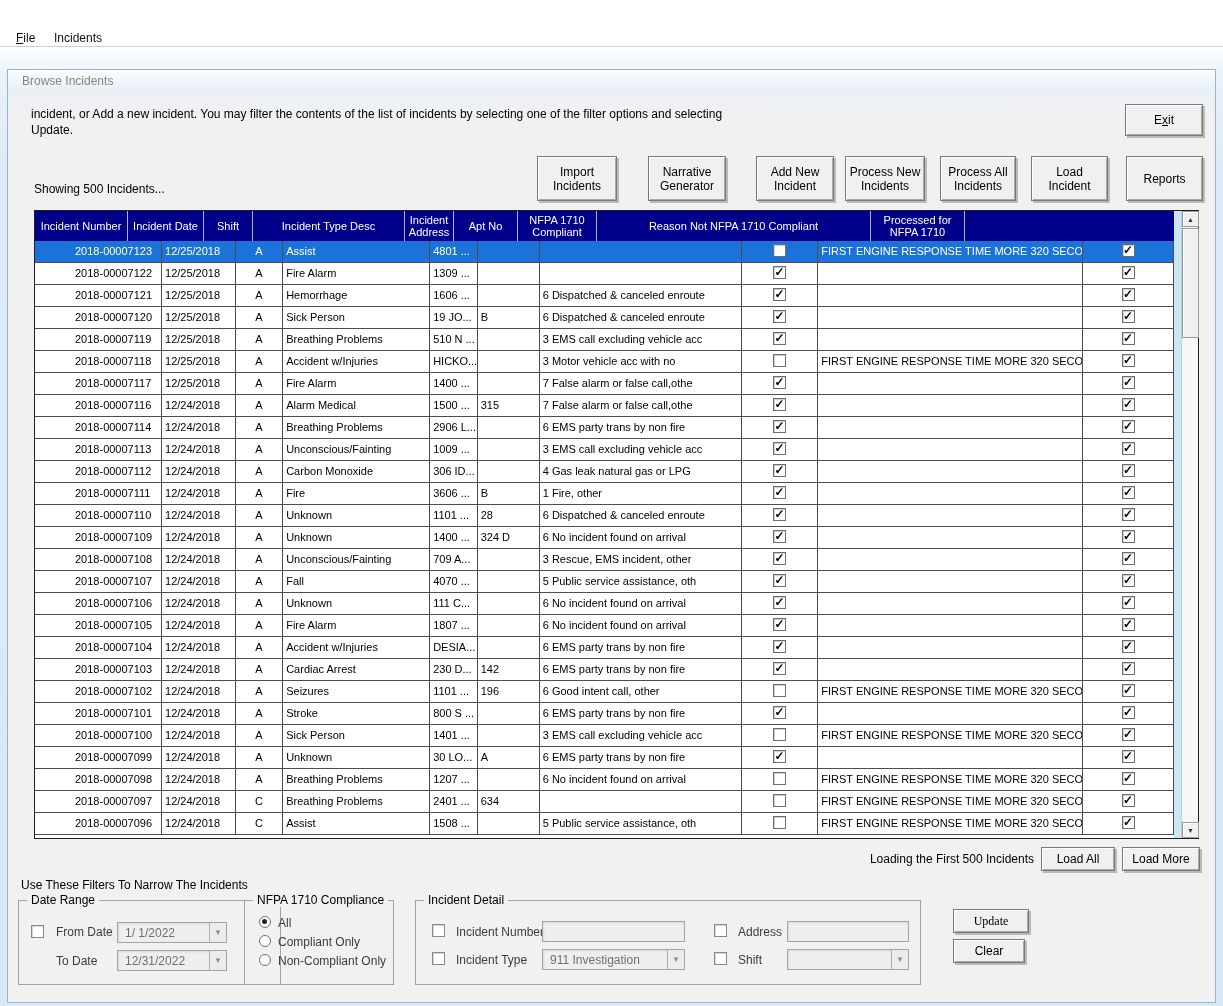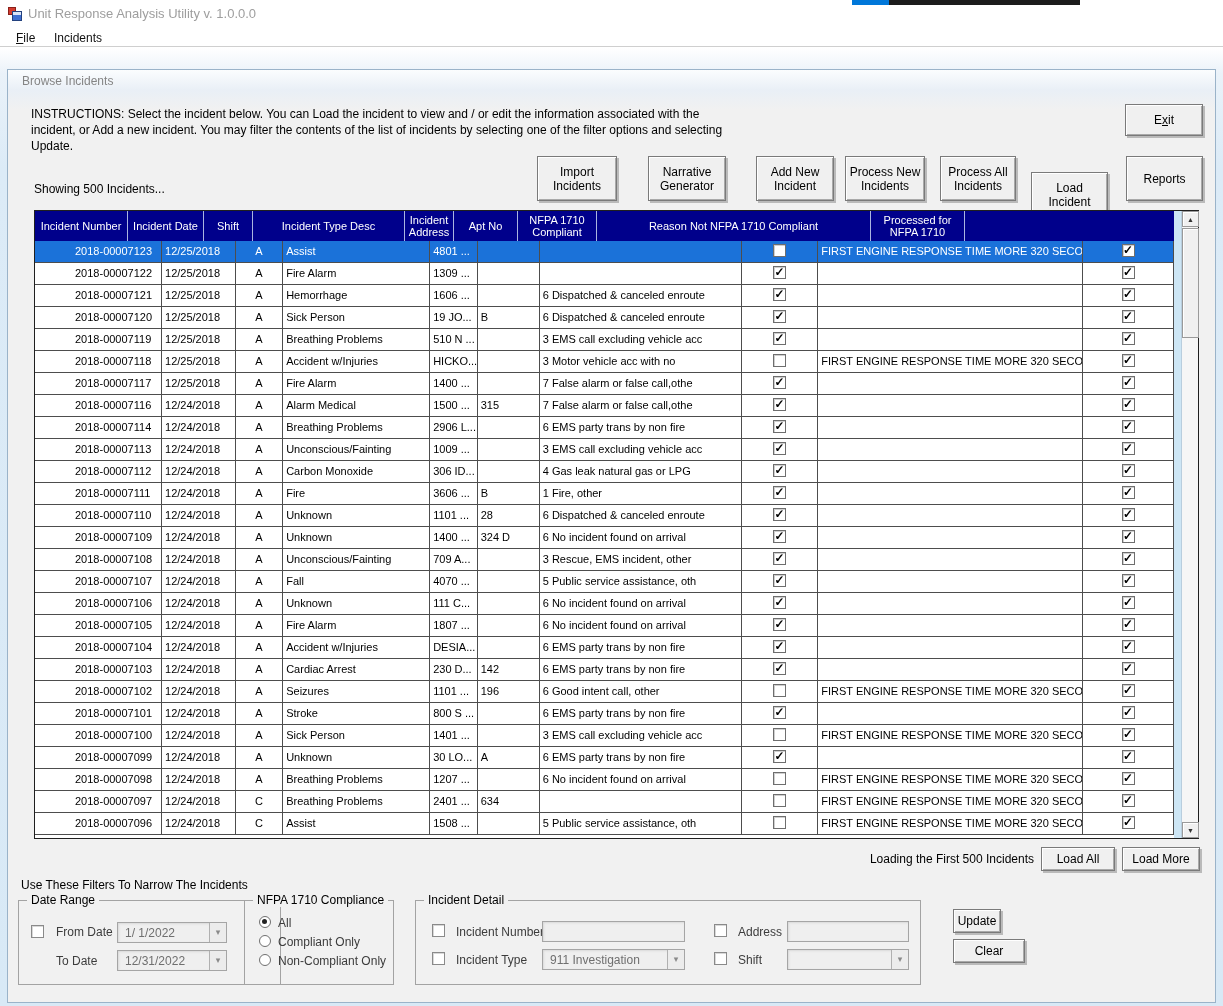--- a/index.html
+++ b/index.html
@@ -36,21 +36,21 @@
 
   
   .btn { position:absolute; background:#f0f0f0; border:1px solid #7a7a7a; color:#000;
          font-family:"Liberation Sans", sans-serif; font-size:12px; text-align:center;
          box-shadow: inset 1px 1px 0 #ffffff, inset -1px -1px 0 #a9a9a9, 2px 2px 0 rgba(120,120,120,.45);
          display:flex; align-items:center; justify-content:center; line-height:14px; cursor:default; padding:2px; }
   .exit-btn { left:1117px; top:34px; width:78px; height:32px; }
   .tb { top:86px; height:45px; }
   .tb0 { left:529px; width:80px; } .tb1 { left:640px; width:78px; }
   .tb2 { left:748px; width:78px; } .tb3 { left:837px; width:80px; }
-  .tb4 { left:932px; width:76px; } .tb5 { left:1023px; width:77px;margin-top:16px; }
+  .tb4 { left:932px; width:76px; } .tb5 { left:1023px; width:77px; }
   .tb6 { left:1118px; width:77px; }
 
   .showing { position:absolute; left:26px; top:112px; font-size:12px; color:#000; }
 
   
   .grid { position:absolute; left:26px; top:140px; width:1165px; height:629px;
           border:1px solid #1f1f1f; background:#cde6f5; }
   .grid-inner { position:absolute; left:0; top:0; width:1139px; height:100%; background:#ffffff; }
   .ghead { display:flex; height:30px; background:var(--hdr,#00008B); color:#fff; }
   .hcell { display:flex; align-items:center; justify-content:center; text-align:center;
@@ -93,49 +93,39 @@
          box-shadow: inset 1px 1px 0 #d8d8d8; }
   .radio { position:absolute; width:12px; height:12px; border:1px solid #707070; border-radius:50%; background:#fff; }
   .radio.on::after { content:''; display:block; width:5px; height:5px; margin:2px 0 0 2px; background:#222; border-radius:50%; }
   .tbox { position:absolute; height:21px; background:#efefef; border:1px solid #a5a5a5;
           box-shadow: inset 1px 1px 2px #d9d9d9; }
   .combo { position:absolute; height:21px; background:#efefef; border:1px solid #a5a5a5;
            box-shadow: inset 1px 1px 2px #d9d9d9; }
   .cval { position:absolute; left:7px; top:3px; font-size:12px; color:#6f6f6f; white-space:nowrap; }
   .carrow { position:absolute; right:0; top:0; width:17px; height:19px; border-left:1px solid #b0b0b0;
             background:#ececec; color:#8a8a8a; font-size:9px; text-align:center; line-height:19px; }
-  .upd { left:945px; top:839px; width:48px; height:24px; }
+  .upd { left:945px; top:839px; width:76px; height:24px;font-family:Liberation Serif, serif; }
   .clr { left:945px; top:869px; width:72px; height:24px; }
 </style>
 </head>
 <body>
 
 <div class="window">
 
-  <div class="titlebar">
-    <span class="appicon">
-        <i class="r"></i>
-        <i class="b"></i>
-      </span>
-    <span class="title">Unit Response Analysis Utility v. 1.0.0.0</span>
-    <span class="strip strip-blue"></span>
-    <span class="strip strip-black"></span>
-  </div>
 
   <div class="menubar">
     <span class="menuitem menu-file"><u>F</u>ile</span>
     <span class="menuitem menu-incidents">Incidents</span>
   </div>
 
   <div class="client">
     <div class="groupbox">
       <div class="gb-label">Browse Incidents</div>
 
       <div class="instructions">
-        <div>INSTRUCTIONS:  Select the incident below.  You can Load the incident to view and / or edit the information associated with the</div>
         <div>incident, or Add a new incident.  You may filter the contents of the list of incidents by selecting one of the filter options and selecting Update.</div>
       </div>
 
       <button class="btn exit-btn">E<u>x</u>it</button>
 
       <div class="showing">Showing 500 Incidents...</div>
 
       <button class="btn tb tb0">Import Incidents</button>
       <button class="btn tb tb1">Narrative Generator</button>
       <button class="btn tb tb2">Add New Incident</button>

